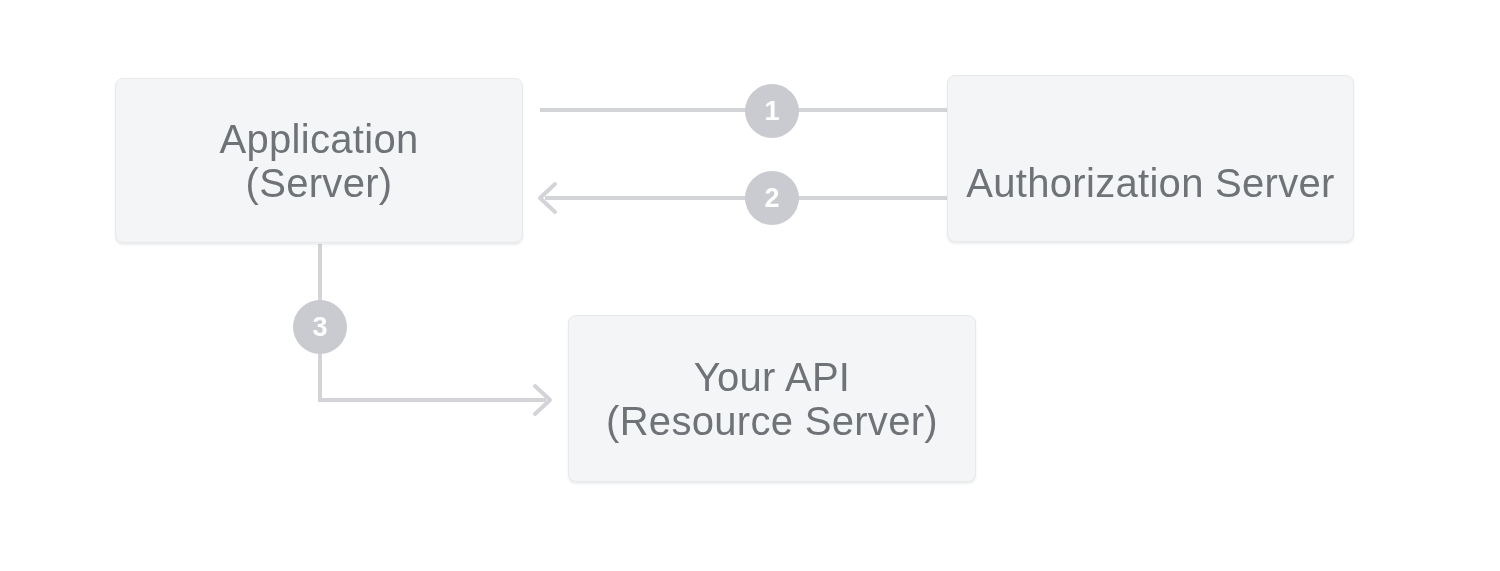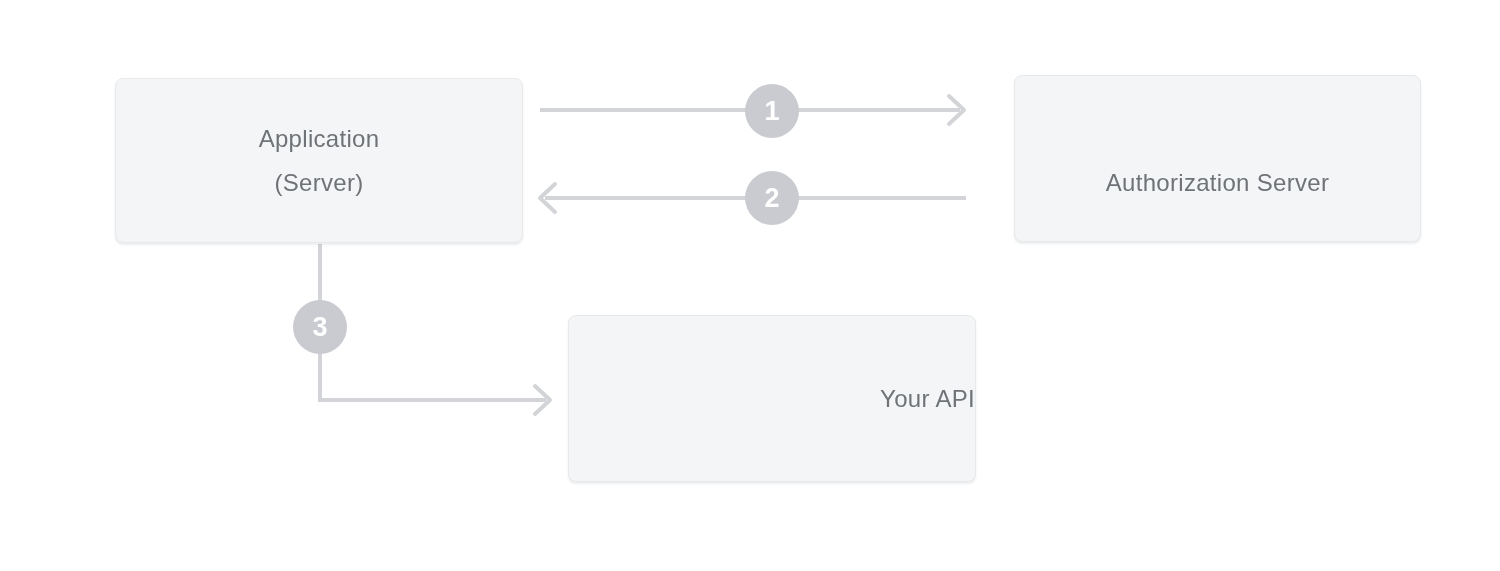--- a/index.html
+++ b/index.html
@@ -37,33 +37,33 @@
     background: #f4f5f6;
     border: 1px solid #e7e9eb;
     border-radius: 8px;
     box-shadow: 0 2px 2px rgba(150,155,160,0.18);
     display: flex;
     flex-direction: column;
     align-items: center;
     justify-content: center;
     text-align: center;
     color: #6f7377;
-    font-size: 24px;
+    font-size: 40px;
     line-height: 44px;
     letter-spacing: 0.3px;
   }
   .node-application {
     left: 115px; top: 78px; width: 408px; height: 165px;
   }
   .node-authorization {
-    left: 1014px; top: 75px; width: 407px; height: 167px;
+    left: 947px; top: 75px; width: 407px; height: 167px;
     padding-top: 49px; 
   }
   .node-api {
-    left: 568px; top: 315px; width: 408px; height: 167px; align-items: flex-end;
+    left: 568px; top: 315px; width: 408px; height: 167px;
   }
   .badge {
     position: absolute;
     width: 54px;
     height: 54px;
     border-radius: 50%;
     background: #c9cbd0;
     color: #ffffff;
     display: flex;
     align-items: center;
@@ -96,19 +96,20 @@
     <span>Application</span>
     <span>(Server)</span>
   </div>
 
   <div class="node node-authorization">
     <span>Authorization Server</span>
   </div>
 
   <div class="node node-api">
     <span>Your API</span>
+    <span>(Resource Server)</span>
   </div>
 
   <div class="badge badge-1">1</div>
   <div class="badge badge-2">2</div>
   <div class="badge badge-3">3</div>
 
 </div>
 
 </body></html>

